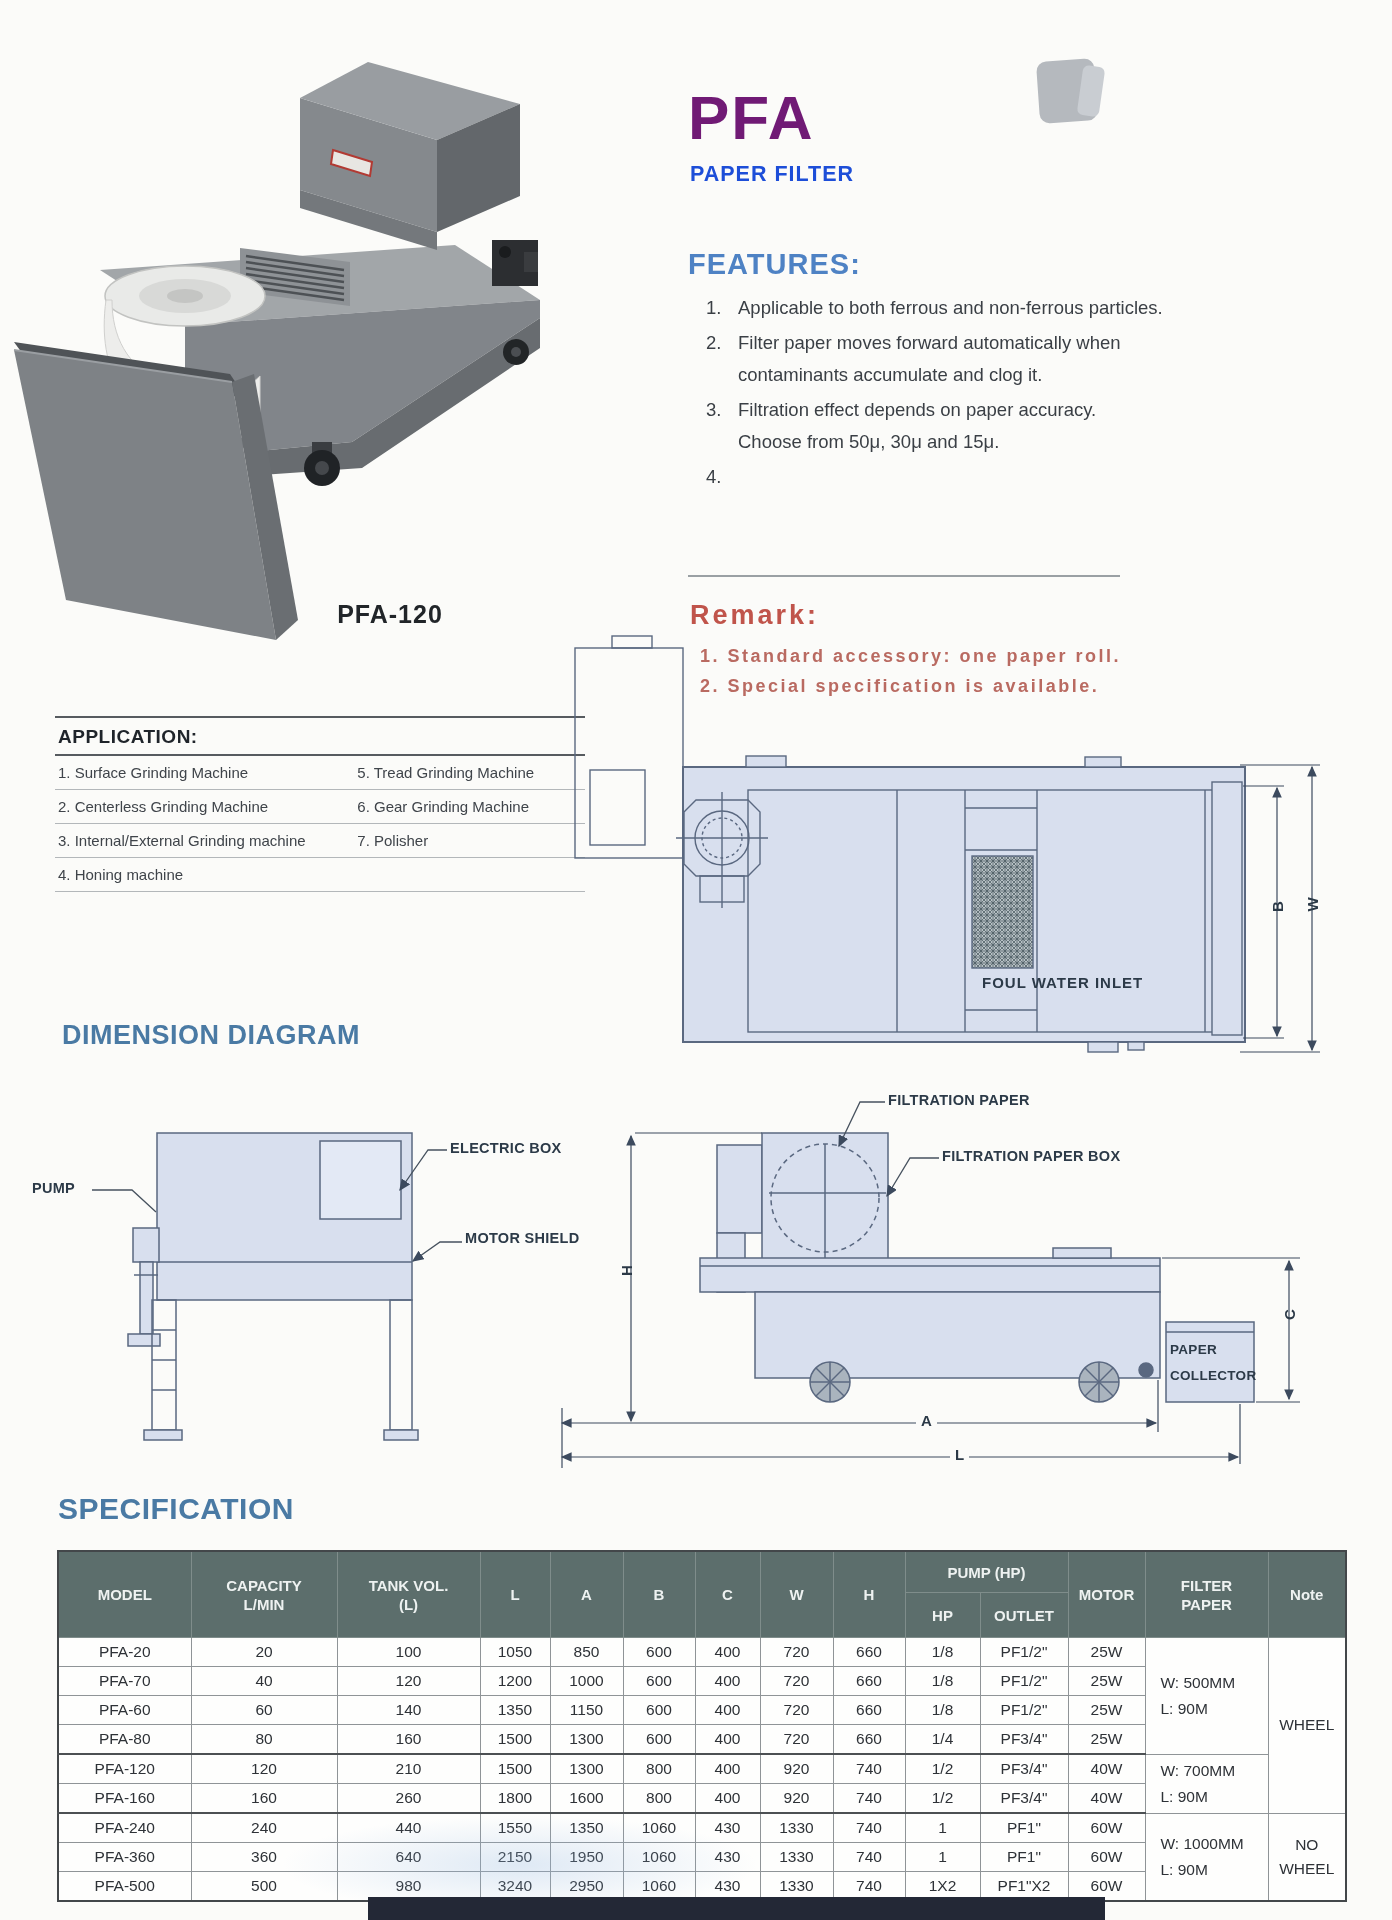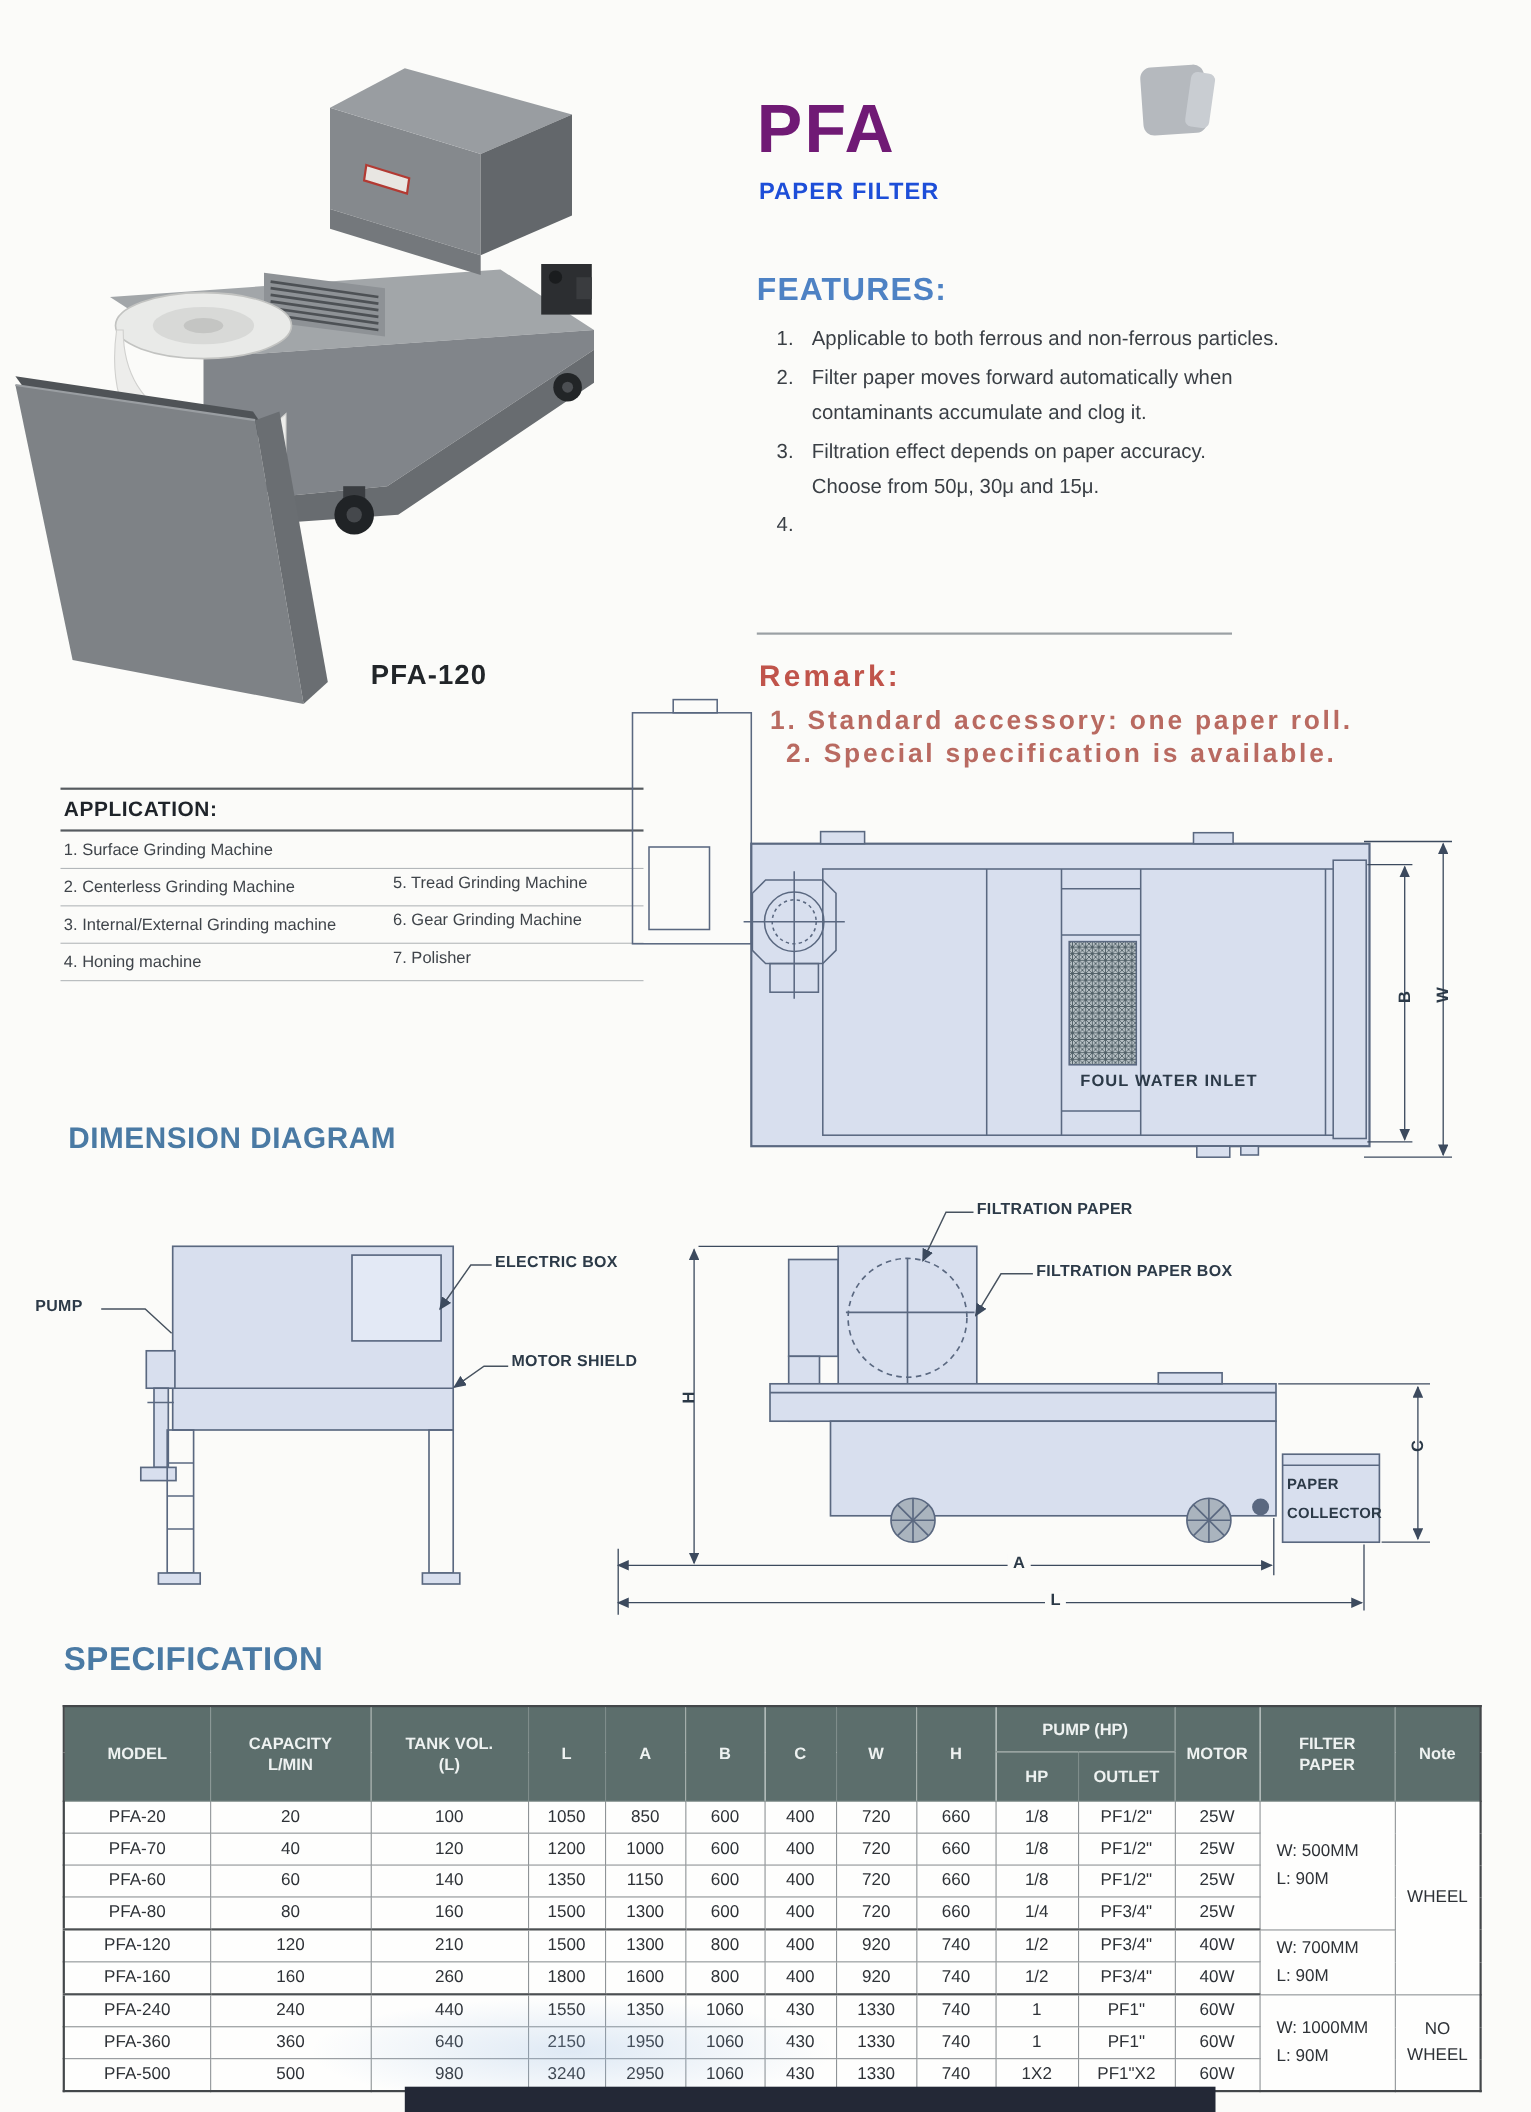--- a/index.html
+++ b/index.html
@@ -11,35 +11,35 @@
   
   .title{left:688px;top:82px;font-size:62px;font-weight:600;color:#701a75;letter-spacing:2px;}
   .subtitle{left:690px;top:162px;font-size:21.5px;font-weight:800;color:#1d4ed8;letter-spacing:1px;}
   .features-heading{left:688px;top:248px;font-size:29px;font-weight:800;color:#4e82c4;letter-spacing:1px;}
   .features-list{left:706px;top:292px;width:470px;}
   .feat{display:flex;margin-bottom:3px;font-size:18.5px;line-height:32px;color:#3a3f45;}
   .feat .num{width:32px;flex:none;}
   .feat .txt{white-space:pre-line;}
   .divider{left:688px;top:575px;width:432px;height:2px;background:#9aa0a4;}
   .remark-heading{left:690px;top:600px;font-size:27px;font-weight:600;color:#c0544b;letter-spacing:3px;}
-  .remark-items{left:700px;top:641px;font-size:24px;font-weight:700;color:#b96a61;
-                letter-spacing:2.5px;line-height:30px;text-align:center;}
+  .remark-items{left:700px;top:641px;font-size:18px;font-weight:700;color:#b96a61;
+                letter-spacing:2.5px;line-height:30px;}
 
   
   .caption{left:310px;top:600px;width:160px;text-align:center;font-size:25px;font-weight:600;color:#212529;letter-spacing:1px;}
   .blob1{left:1038px;top:60px;width:58px;height:62px;background:#b5b9be;border-radius:10px;transform:rotate(-4deg);}
   .blob2{left:1080px;top:66px;width:22px;height:50px;background:#c9cdd2;border-radius:6px;transform:rotate(8deg);}
 
   
   .application{left:55px;top:716px;width:530px;border-top:2px solid #565b60;}
   .app-heading{font-size:19px;font-weight:800;color:#1f242a;letter-spacing:0.5px;
                padding:8px 3px 6px 3px;border-bottom:2px solid #565b60;}
   .app-row{display:flex;height:33px;line-height:33px;border-bottom:1px solid #b3b7ba;font-size:15px;color:#3f444a;}
   .app-cell{width:298px;padding-left:3px;white-space:nowrap;}
-  .app-cell.right{width:229px;margin-top:30px;}
+  .app-cell.right{width:229px;}
 
   
   .dim-heading{left:62px;top:1020px;font-size:27px;font-weight:600;color:#4a7aa4;letter-spacing:0.5px;}
   .spec-heading{left:58px;top:1492px;font-size:30px;font-weight:600;color:#4a7aa4;letter-spacing:0.5px;}
 
   
   .dlabel{font-size:14.5px;font-weight:600;color:#2c3a48;letter-spacing:0.3px;white-space:nowrap;}
   .inlet-label{left:982px;top:974px;font-size:15px;letter-spacing:1px;}
   .dimletter{font-size:15px;font-weight:700;color:#2b3947;width:28px;text-align:center;}
   .rot{transform:rotate(-90deg);}

